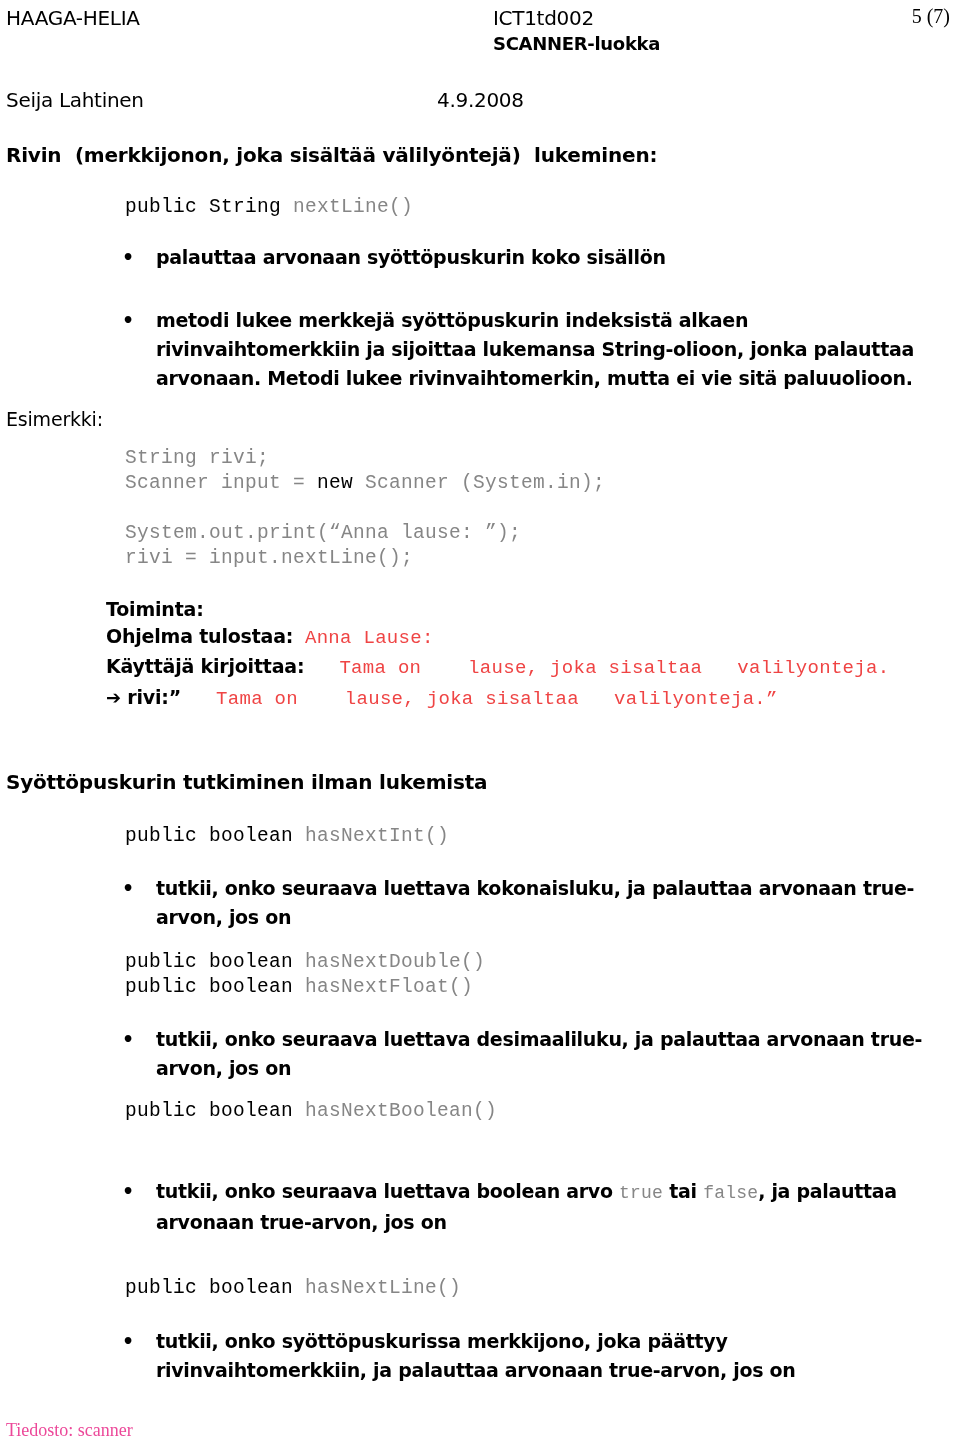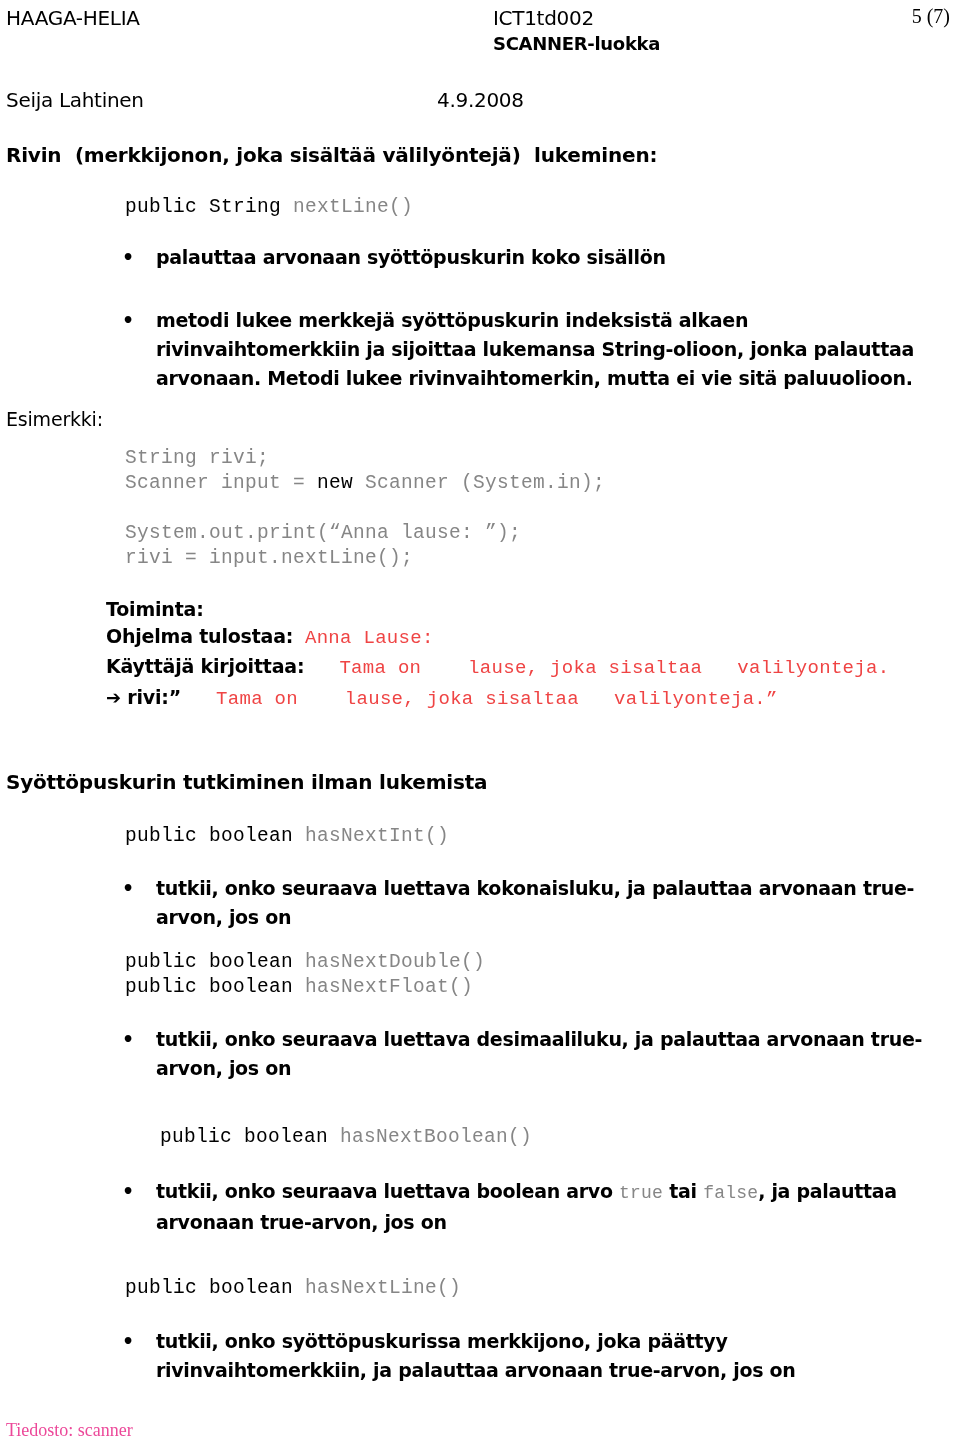--- a/index.html
+++ b/index.html
@@ -199,21 +199,21 @@
   </div>
 
   <div class="code" style="top:951px;"><b>public boolean </b><span>hasNextDouble()</span></div>
   <div class="code" style="top:976px;"><b>public boolean </b><span>hasNextFloat()</span></div>
 
   <div class="bullet" style="top:1025px;">
     <span class="dot">•</span>
     <span class="btext">tutkii, onko seuraava luettava desimaaliluku, ja palauttaa arvonaan true-arvon, jos on</span>
   </div>
 
-  <div class="code" style="top:1126px;margin-left:35px;"><b>public boolean </b><span>hasNextBoolean()</span></div>
+  <div class="code" style="top:1100px;"><b>public boolean </b><span>hasNextBoolean()</span></div>
 
   <div class="bullet" style="top:1177px;">
     <span class="dot">•</span>
     <span class="btext"><span>tutkii, onko seuraava luettava boolean arvo </span><span class="mono">true</span><span> tai </span><span class="mono">false</span><span>, ja palauttaa arvonaan true-arvon, jos on</span></span>
   </div>
 
   <div class="code" style="top:1277px;"><b>public boolean </b><span>hasNextLine()</span></div>
 
   <div class="bullet" style="top:1327px;">
     <span class="dot">•</span>

